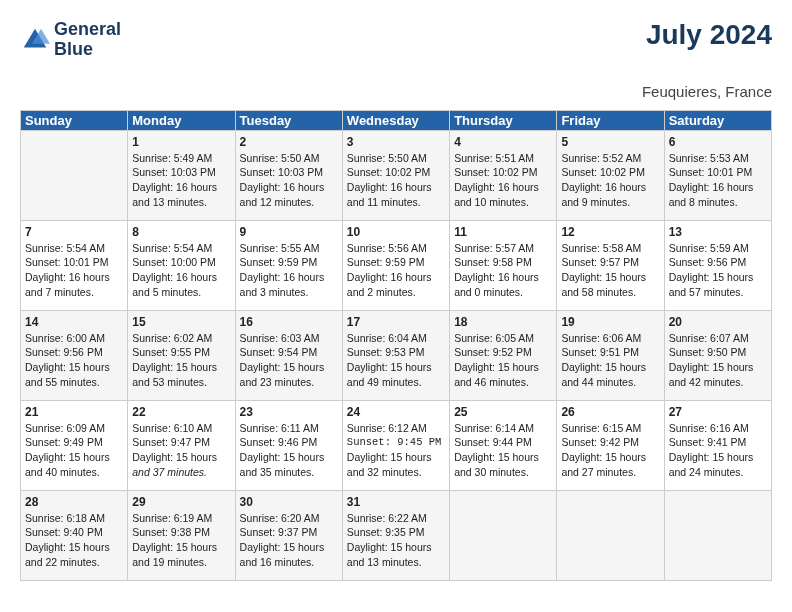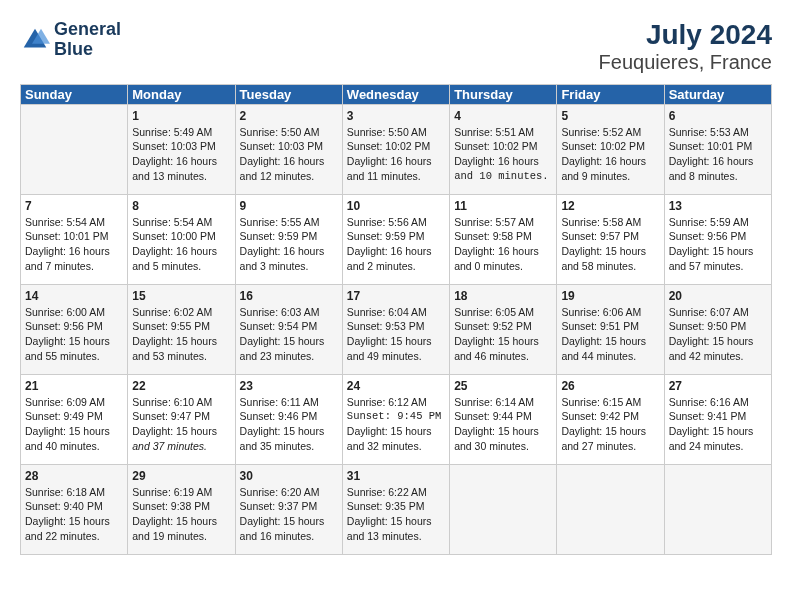--- a/index.html
+++ b/index.html
@@ -34,22 +34,23 @@
     .title-block {
       text-align: right;
     }
     .month-title {
       font-size: 28px;
       font-weight: bold;
       color: #1a3a5c;
       line-height: 1.1;
     }
     .location-title {
-      font-size: 20px;
+      font-size: 15px;
       color: #444;
+      margin-top: 32px;
     }
     table {
       width: 100%;
       border-collapse: collapse;
       table-layout: fixed;
     }
     thead tr th {
       background-color: #2563a8;
       color: #fff;
       font-size: 13px;
@@ -136,21 +137,21 @@
           <span style="display: block; line-height: 1.4;">Sunrise: 5:50 AM</span>
           <span style="display: block; line-height: 1.4;">Sunset: 10:02 PM</span>
           <span style="display: block; line-height: 1.4;">Daylight: 16 hours</span>
           <span style="display: block; line-height: 1.4;">and 11 minutes.</span>
         </td>
         <td>
           <span class="day-number">4</span>
           <span style="display: block; line-height: 1.4;">Sunrise: 5:51 AM</span>
           <span style="display: block; line-height: 1.4;">Sunset: 10:02 PM</span>
           <span style="display: block; line-height: 1.4;">Daylight: 16 hours</span>
-          <span style="display: block; line-height: 1.4; font-family: Liberation Mono, monospace;">and 10 minutes.</span>
+          <span style="display: block; line-height: 1.4;">and 10 minutes.</span>
         </td>
         <td>
           <span class="day-number">5</span>
           <span style="display: block; line-height: 1.4;">Sunrise: 5:52 AM</span>
           <span style="display: block; line-height: 1.4;">Sunset: 10:02 PM</span>
           <span style="display: block; line-height: 1.4;">Daylight: 16 hours</span>
           <span style="display: block; line-height: 1.4;">and 9 minutes.</span>
         </td>
         <td>
           <span class="day-number">6</span>

